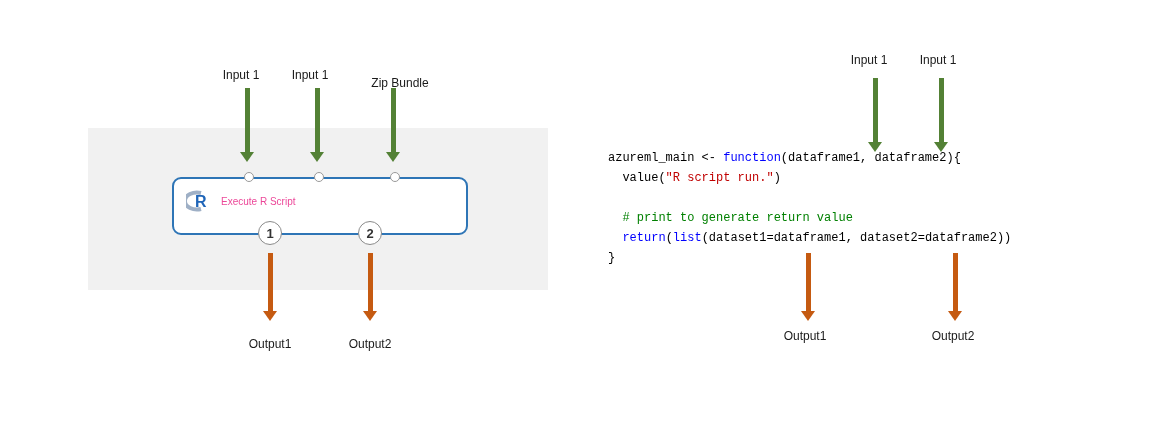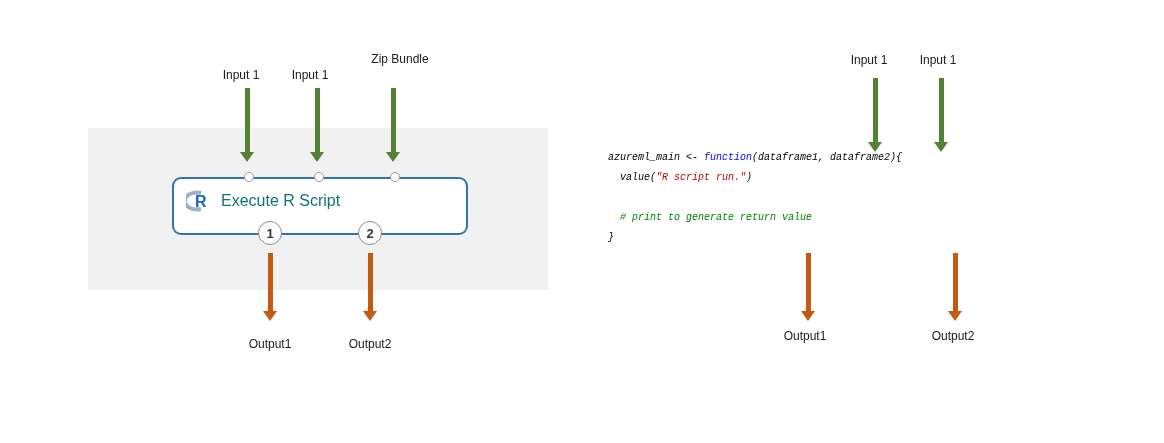--- a/index.html
+++ b/index.html
@@ -51,21 +51,21 @@
     left: 172px; top: 177px;
     width: 296px; height: 58px;
     background: #ffffff;
     border: 2px solid var(--module-border, #2e75b6);
     border-radius: 9px;
     box-sizing: border-box;
     display: flex;
     align-items: center;
     padding: 0 0 10px 12px;
   }
-  .module-title { font-size: 16px; margin-left: 7px; color: #0f766e; }
+  .module-title { font-size: 10px; margin-left: 7px; color: #ec4899; }
   .inport {
     position: absolute;
     width: 10px; height: 10px;
     border-radius: 50%;
     background: #ffffff;
     border: 1px solid #9a9a9a;
     top: -7px;
     box-sizing: border-box;
   }
   .outport {
@@ -81,42 +81,41 @@
     justify-content: center;
     font-size: 13px;
     font-weight: bold;
     color: #333;
   }
   
   .code {
     position: absolute;
     left: 608px; top: 148px;
     font-family: "Liberation Mono", "DejaVu Sans Mono", monospace;
-    font-size: 10px;
+    font-size: 12px;
     line-height: 20px;
     color: #000000;
-    font-style: italic;
   }
   .code-line { white-space: pre; min-height: 20px; }
   .kw  { color: var(--code-keyword, #0000ff); }
   .str { color: var(--code-string, #c00000); }
   .com { color: var(--code-comment, #008000); }
 </style>
 </head>
 <body>
 
 <div class="canvas">
 
   <section>
 
     <div class="gray-bg"></div>
 
     <div class="lbl" style="left:206px; top:68px; width:70px">Input 1</div>
     <div class="lbl" style="left:275px; top:68px; width:70px">Input 1</div>
-    <div class="lbl" style="left:358px; top:52px; width:84px">Zip Bundle</div>
+    <div class="lbl" style="left:358px; top:76px; width:84px">Zip Bundle</div>
 
     <div class="arrow green" style="left:240px; top:88px; height:74px">
       <div class="stem"></div>
       <div class="head"></div>
     </div>
     <div class="arrow green" style="left:310px; top:88px; height:74px">
       <div class="stem"></div>
       <div class="head"></div>
     </div>
     <div class="arrow green" style="left:386px; top:88px; height:74px">
@@ -168,20 +167,21 @@
     <div class="arrow green" style="left:934px; top:78px; height:74px">
       <div class="stem"></div>
       <div class="head"></div>
     </div>
 
     <div class="code">
       <div class="code-line"><span>azureml_main &lt;- </span><span class="kw">function</span><span>(dataframe1, dataframe2){</span></div>
       <div class="code-line"><span>  value(</span><span class="str">"R script run."</span><span>)</span></div>
       <div class="code-line"></div>
       <div class="code-line com">  # print to generate return value</div>
+      <div class="code-line"><span>  </span><span class="kw">return</span><span>(</span><span class="kw">list</span><span>(dataset1=dataframe1, dataset2=dataframe2))</span></div>
       <div class="code-line">}</div>
     </div>
 
     <div class="arrow orange" style="left:801px; top:253px; height:68px">
       <div class="stem"></div>
       <div class="head"></div>
     </div>
     <div class="arrow orange" style="left:948px; top:253px; height:68px">
       <div class="stem"></div>
       <div class="head"></div>

